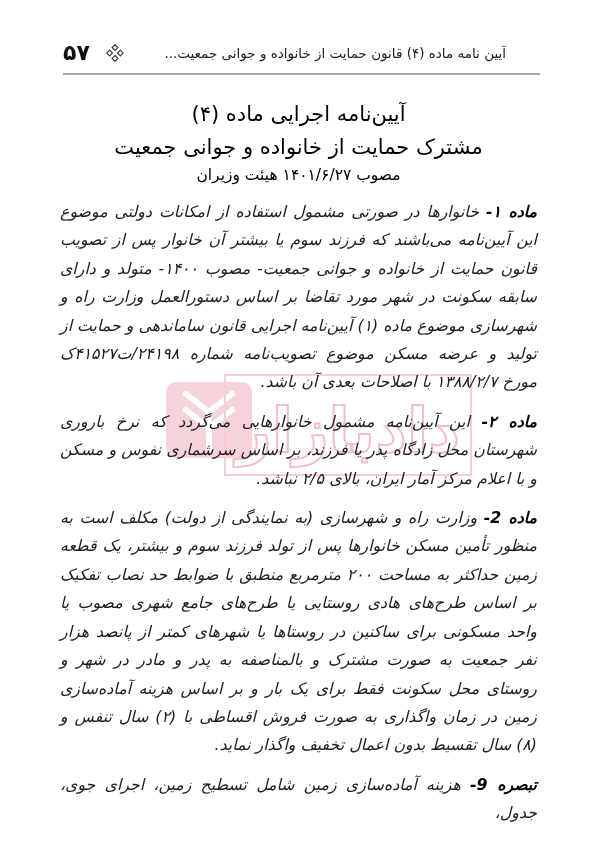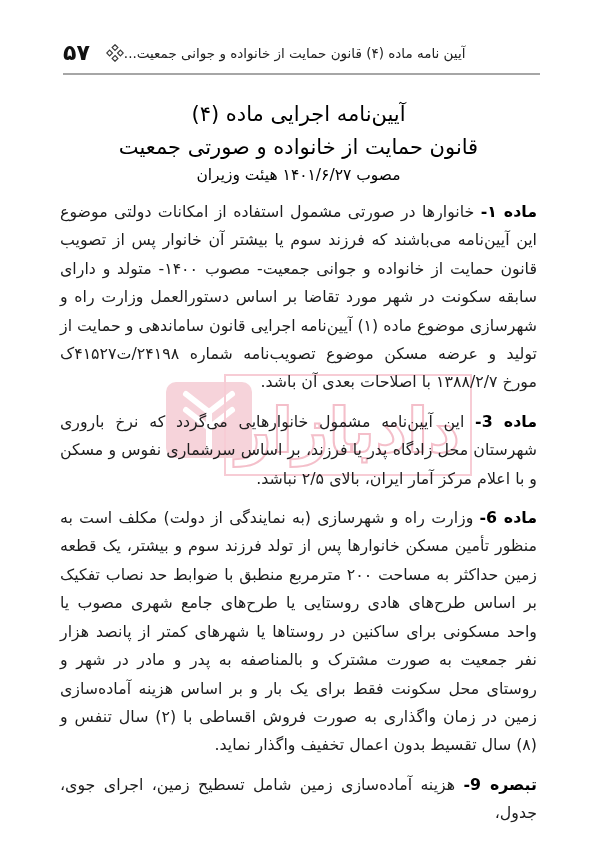--- a/index.html
+++ b/index.html
@@ -16,21 +16,21 @@
   .header{
     position:absolute;top:42px;left:63px;right:76px;
     display:flex;align-items:center;
   }
   .page-number{
     font-size:22px;font-weight:bold;color:#111;
     direction:rtl;line-height:1;flex:0 0 auto;
   }
   .ornament{flex:0 0 auto;margin:0 0 0 16px;display:inline-flex;align-items:center;}
   .running-title{
-    flex:1 1 auto;direction:rtl;text-align:left;
+    flex:1 1 auto;direction:rtl;text-align:right;
     font-size:13.5px;color:#222;line-height:1.4;
     padding-right:18px;
   }
   .rule{
     position:absolute;top:73px;left:63px;right:60px;
     border:0;border-top:2px solid #a6a6a6;margin:0;
   }
   
   .watermark{
     position:absolute;top:372px;left:166px;width:306px;height:104px;
@@ -60,21 +60,21 @@
     margin:8px 0 2px;
     text-align:center;font-size:21px;line-height:33px;
     font-weight:normal;color:#000;
   }
   .approval{
     text-align:center;font-size:15.5px;font-weight:normal;color:#000;
     margin:2px 0 14px;
   }
   .article{
     font-size:15.8px;line-height:28.4px;
-    text-align:justify;margin:8px 0 11px;color:#1d1d1d;
+    text-align:justify;margin:8px 0 11px;color:#1d1d1d;font-style:italic;
   }
   .article b{color:#000;}
 </style>
 </head>
 <body>
 
 <div class="page">
 
   <div class="header">
     <div class="page-number">۵۷</div>
@@ -106,37 +106,37 @@
     </span>
     <span class="wm-box">
       <span class="wm-text">دادبازار</span>
     </span>
   </div>
 
   <div class="content">
 
     <h1 class="doc-title">
       <span>آیین‌نامه اجرایی ماده (۴)</span><br>
-      <span>قانون حمایت از خانواده و صورتی جمعیت</span>
+      <span>مشترک حمایت از خانواده و جوانی جمعیت</span>
     </h1>
 
     <div class="approval">مصوب ۱۴۰۱/۶/۲۷ هیئت وزیران</div>
 
     <p class="article">
       <b>ماده ۱-</b>
       <span>خانوارها در صورتی مشمول استفاده از امکانات دولتی موضوع این آیین‌نامه می‌باشند که فرزند سوم یا بیشتر آن خانوار پس از تصویب قانون حمایت از خانواده و جوانی جمعیت- مصوب ۱۴۰۰- متولد و دارای سابقه سکونت در شهر مورد تقاضا بر اساس دستورالعمل وزارت راه و شهرسازی موضوع ماده (۱) آیین‌نامه اجرایی قانون ساماندهی و حمایت از تولید و عرضه مسکن موضوع تصویب‌نامه شماره ۲۴۱۹۸/ت۴۱۵۲۷ک مورخ ۱۳۸۸/۲/۷ با اصلاحات بعدی آن باشد.</span>
     </p>
 
     <p class="article">
-      <b>ماده 3-</b>
+      <b>ماده ۲-</b>
       <span>این آیین‌نامه مشمول خانوارهایی می‌گردد که نرخ باروری شهرستان محل زادگاه پدر یا فرزند، بر اساس سرشماری نفوس و مسکن و با اعلام مرکز آمار ایران، بالای ۲/۵ نباشد.</span>
     </p>
 
     <p class="article">
-      <b>ماده 6-</b>
+      <b>ماده 2-</b>
       <span>وزارت راه و شهرسازی (به نمایندگی از دولت) مکلف است به منظور تأمین مسکن خانوارها پس از تولد فرزند سوم و بیشتر، یک قطعه زمین حداکثر به مساحت ۲۰۰ مترمربع منطبق با ضوابط حد نصاب تفکیک بر اساس طرح‌های هادی روستایی یا طرح‌های جامع شهری مصوب یا واحد مسکونی برای ساکنین در روستاها یا شهرهای کمتر از پانصد هزار نفر جمعیت به صورت مشترک و بالمناصفه به پدر و مادر در شهر و روستای محل سکونت فقط برای یک بار و بر اساس هزینه آماده‌سازی زمین در زمان واگذاری به صورت فروش اقساطی با (۲) سال تنفس و (۸) سال تقسیط بدون اعمال تخفیف واگذار نماید.</span>
     </p>
 
     <p class="article">
       <b>تبصره 9-</b>
       <span>هزینه آماده‌سازی زمین شامل تسطیح زمین، اجرای جوی، جدول،</span>
     </p>
 
   </div>
 </div>

